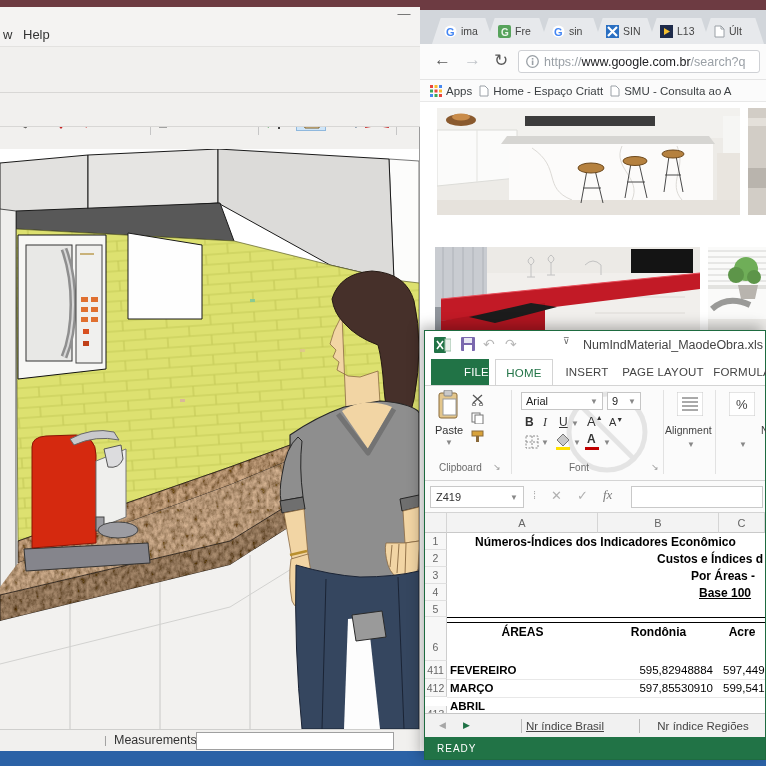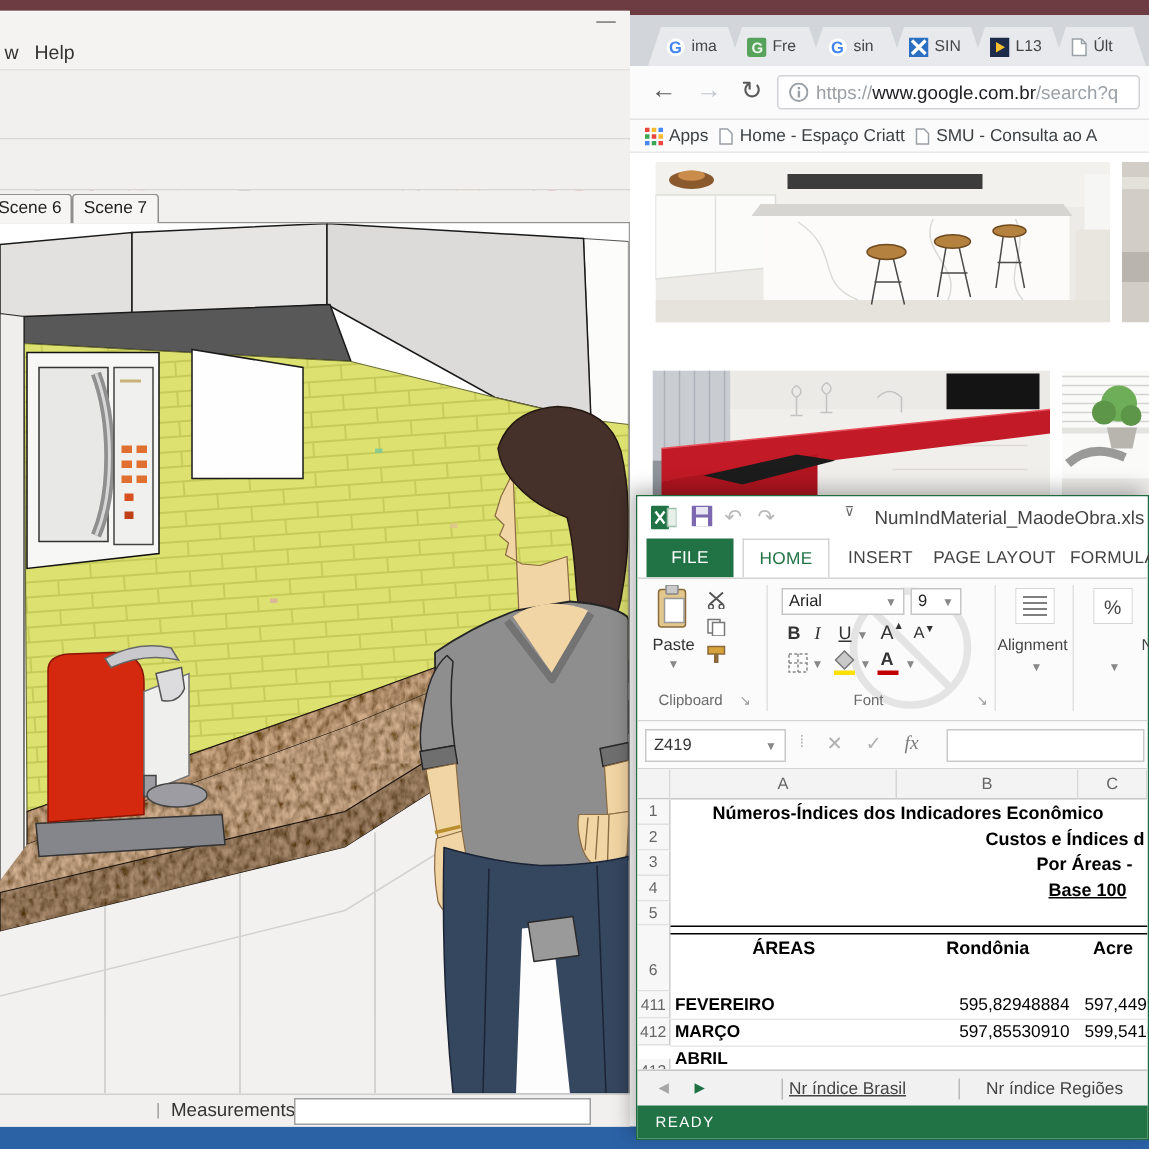--- a/index.html
+++ b/index.html
@@ -52,21 +52,21 @@
   .br-content{left:0;top:102px;width:346px;height:232px;background:#fff;}
 
   
   #excel{left:424px;top:330px;width:342px;height:430px;background:#fff;border:1px solid #1e6b40;box-sizing:border-box;
     box-shadow:-4px -4px 12px rgba(0,0,0,.28);}
   .xl-title{left:0;top:0;width:340px;height:28px;background:#fff;}
   .xl-title .t{position:absolute;left:158px;top:7px;font-size:12.5px;color:#444;white-space:nowrap;}
   .qat{position:absolute;top:5px;font-size:14px;color:#b8b8b8;}
   .xl-tabs{left:0;top:28px;width:340px;height:26px;background:#fff;}
   .xtab{position:absolute;top:0;height:26px;line-height:26px;text-align:center;font-size:11.5px;color:#444;letter-spacing:.2px;}
-  .xtab.file{background:#217346;color:#fff;}
+  .xtab.file{background:#217346;color:#fff;text-align:right;}
   .xtab.active{background:#fff;border:1px solid #d4d4d4;border-bottom:none;color:#217346;box-sizing:border-box;}
   .xl-ribbon{left:0;top:54px;width:340px;height:96px;background:#fbfbfb;border-top:1px solid #d4d4d4;border-bottom:1px solid #d4d4d4;box-sizing:border-box;}
   .rsep{position:absolute;top:4px;width:1px;height:84px;background:#e2e2e2;}
   .rlabel{position:absolute;font-size:10px;color:#6a6a6a;}
   .rbox{position:absolute;background:#fff;border:1px solid #c6c6c6;box-sizing:border-box;font-size:11px;color:#222;
     display:flex;align-items:center;padding:0 4px;justify-content:space-between;}
   .rbtn{position:absolute;font-size:12px;color:#333;}
   .dd{color:#888;font-size:8px;}
   .launch{position:absolute;font-size:9px;color:#9a9a9a;}
   .xl-fbar{left:0;top:150px;width:340px;height:32px;background:#fbfbfb;border-bottom:1px solid #d4d4d4;box-sizing:border-box;}
@@ -284,24 +284,20 @@
             <line x1="13" y1="2" x2="13" y2="24" stroke="#444" stroke-width="1.8"></line>
           </svg>
         </div>
       <div class="t2 sel" style="left:386px;width:30px;">
         <svg width="28" height="24">
             <path d="M8 23 Q4 16 6 10 L9 11 L9 6 L12 6 L12 4 L15 4 L15 3 L18 4 L18 5 L21 6 L21 12 Q24 16 22 23 Z" fill="#f2dcab" stroke="#7a5c28"></path>
           </svg>
         </div>
     </div>
 
-    <div class="abs su-scenes">
-      <div class="stab" style="left:-8px;width:54px;">Scene 6</div>
-      <div class="stab" style="left:48px;width:56px;">Scene 7</div>
-    </div>
 
     <svg class="abs su-view" viewBox="0 0 419 580">
       <defs>
         <pattern id="tilep" width="44" height="20" patternUnits="userSpaceOnUse" patternTransform="rotate(-4)">
           <rect width="44" height="20" fill="#dde170"></rect>
           <path d="M0 0H44 M0 10H44 M0 20H44" stroke="#c6cb58" stroke-width="1.2"></path>
           <path d="M22 0V10 M0 10V20 M44 10V20" stroke="#c6cb58" stroke-width="1.2"></path>
         </pattern>
         <filter id="granF" x="-10%" y="-10%" width="120%" height="120%">
           <feTurbulence type="fractalNoise" baseFrequency="0.22 0.16" numOctaves="5" seed="9"></feTurbulence>

